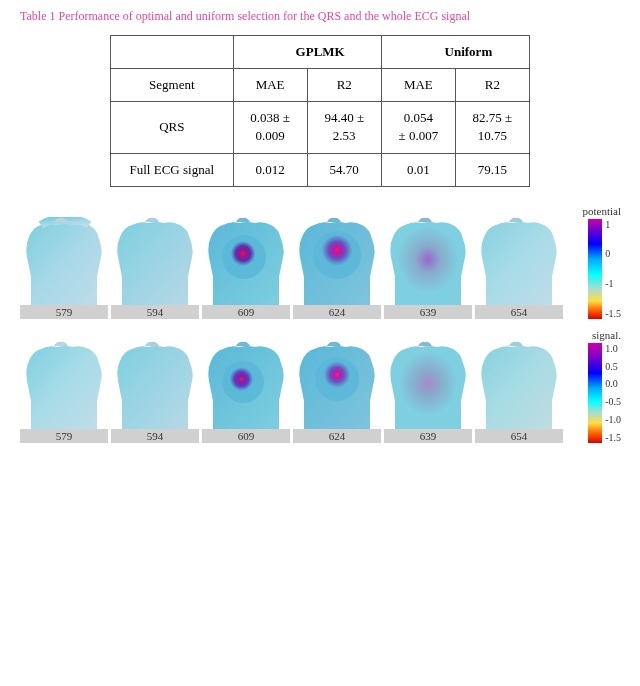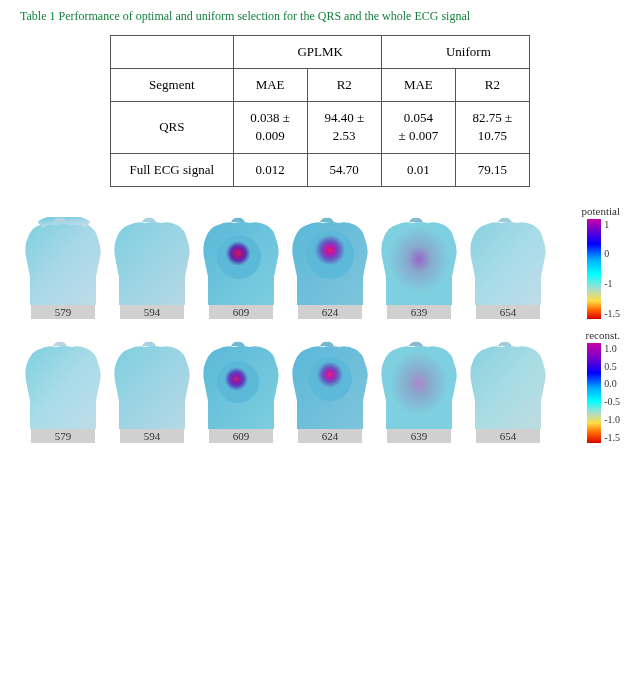--- a/index.html
+++ b/index.html
@@ -11,21 +11,21 @@
       min-height: 686px;
       overflow: hidden;
     }
 
     .page {
       padding: 8px 20px 10px 20px;
     }
 
     .caption {
       font-size: 12px;
-      color: #15803d;
+      color: #ec4899;
       margin-bottom: 10px;
       line-height: 1.4;
     }
 
     
     .table-wrapper {
       display: flex;
       justify-content: center;
       margin-bottom: 18px;
     }
@@ -39,21 +39,21 @@
       border: 1px solid #555;
       padding: 7px 14px;
       text-align: center;
       vertical-align: middle;
       font-size: 13px;
       font-weight: normal;
       line-height: 1.4;
     }
 
     .header-row td {
-      font-weight: normal;
+      font-weight: bold;
       padding-left: 40px;
     }
 
     .subheader-row td {
       font-weight: normal;
     }
 
     
     .heatmap-section {
       margin-bottom: 10px;
@@ -79,21 +79,21 @@
       width: 86px;
       height: 88px;
       position: relative;
       overflow: hidden;
       border-radius: 2px;
     }
 
     .heatmap-label {
       background: #d0d0d0;
       font-size: 11px;
-      width: 64px;
+      width: 88px;
       text-align: center;
       padding: 1px 0;
       color: #333;
       margin-top: 0px;
     }
 
     
     .colorbar {
       display: flex;
       flex-direction: column;
@@ -440,21 +440,21 @@
             <path d="M10,88 L10,60 Q8,50 6,40 Q4,28 8,20 Q12,10 20,8 Q28,4 36,6 Q44,4 52,6 Q60,4 68,8 Q76,12 78,22 Q82,32 80,40 Q78,50 76,60 L76,88 Z" fill="url(#g26)"></path>
             <path d="M33,5 Q36,0 40,1 Q44,0 47,5" fill="#a0ccd8" stroke="none"></path>
           </svg>
         </div>
         <div class="heatmap-label">654</div>
       </div>
 
     </div>
 
     <div class="colorbar">
-      <div class="colorbar-title">reconst.</div>
+      <div class="colorbar-title">signal.</div>
       <div class="colorbar-inner">
         <svg class="colorbar-gradient" width="14" height="100">
           <defs>
             <linearGradient id="cbg2" x1="0" y1="0" x2="0" y2="1">
               <stop offset="0%" stop-color="#cc00aa"></stop>
               <stop offset="15%" stop-color="#7700cc"></stop>
               <stop offset="30%" stop-color="#0000ff"></stop>
               <stop offset="45%" stop-color="#00aaff"></stop>
               <stop offset="58%" stop-color="#00ffff"></stop>
               <stop offset="70%" stop-color="#aaddcc"></stop>

